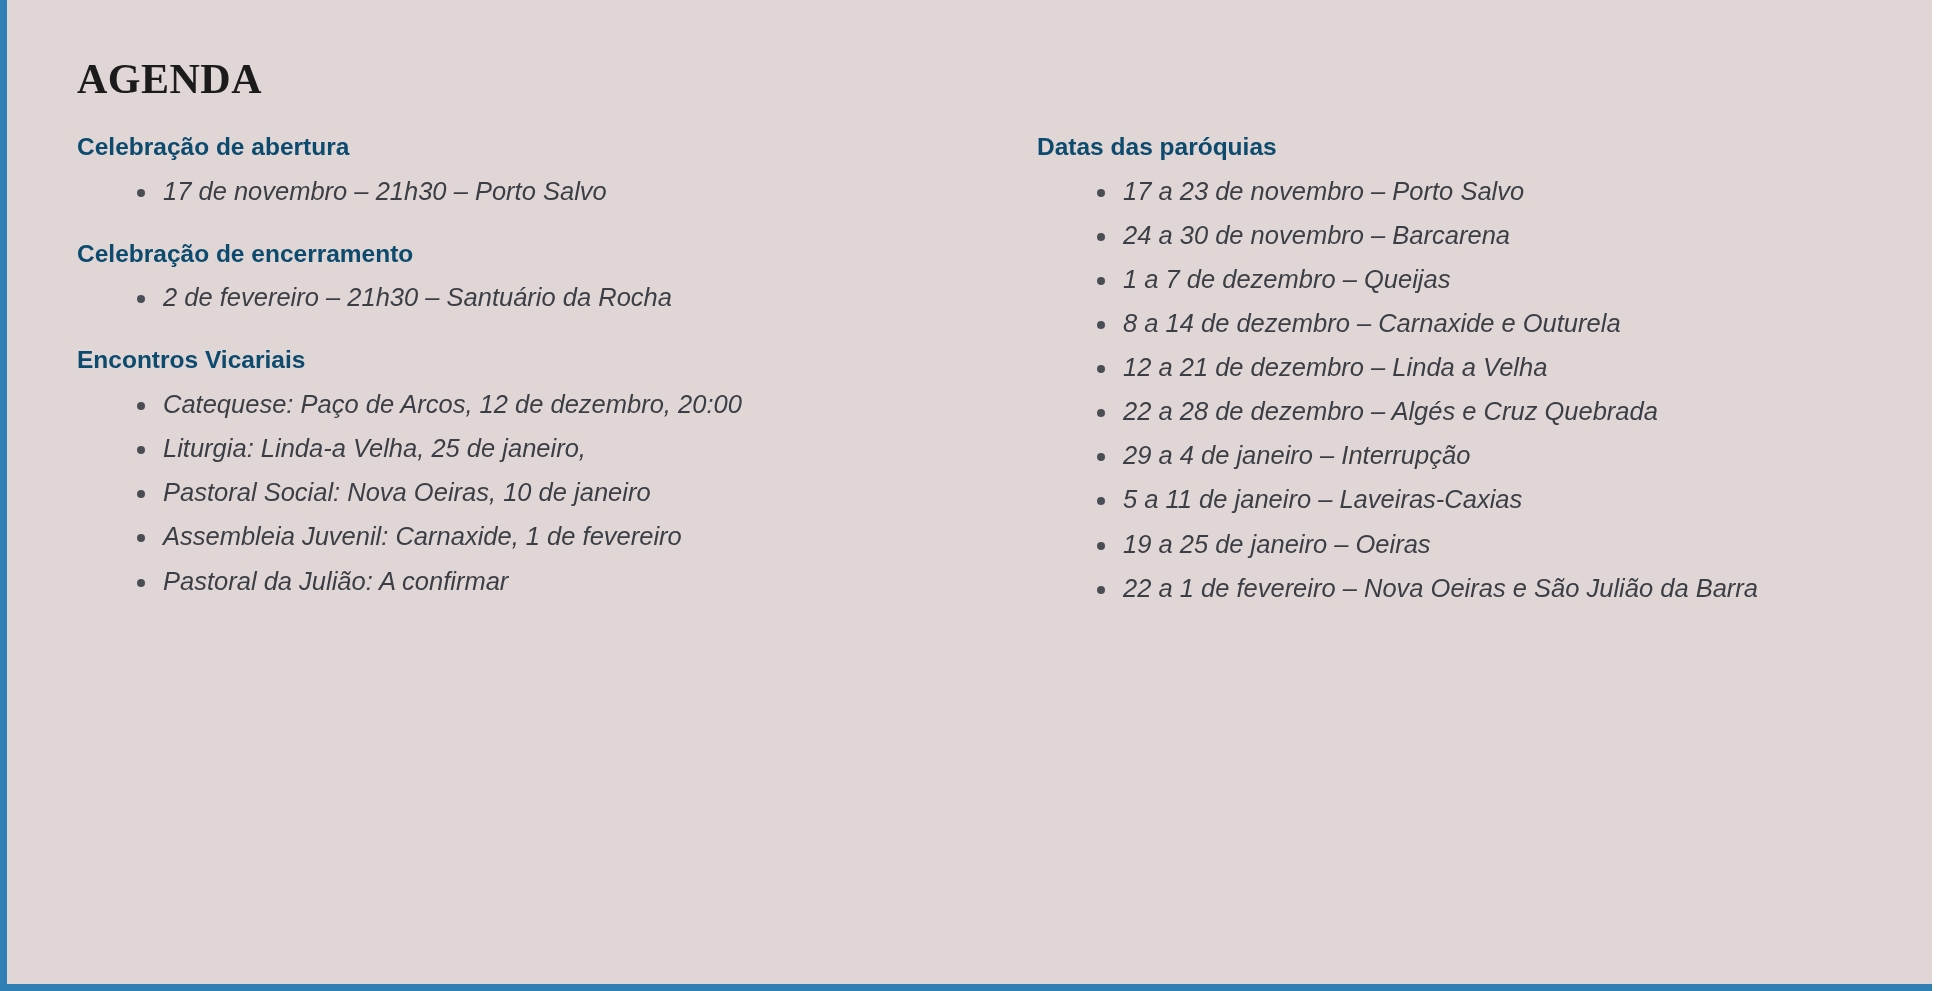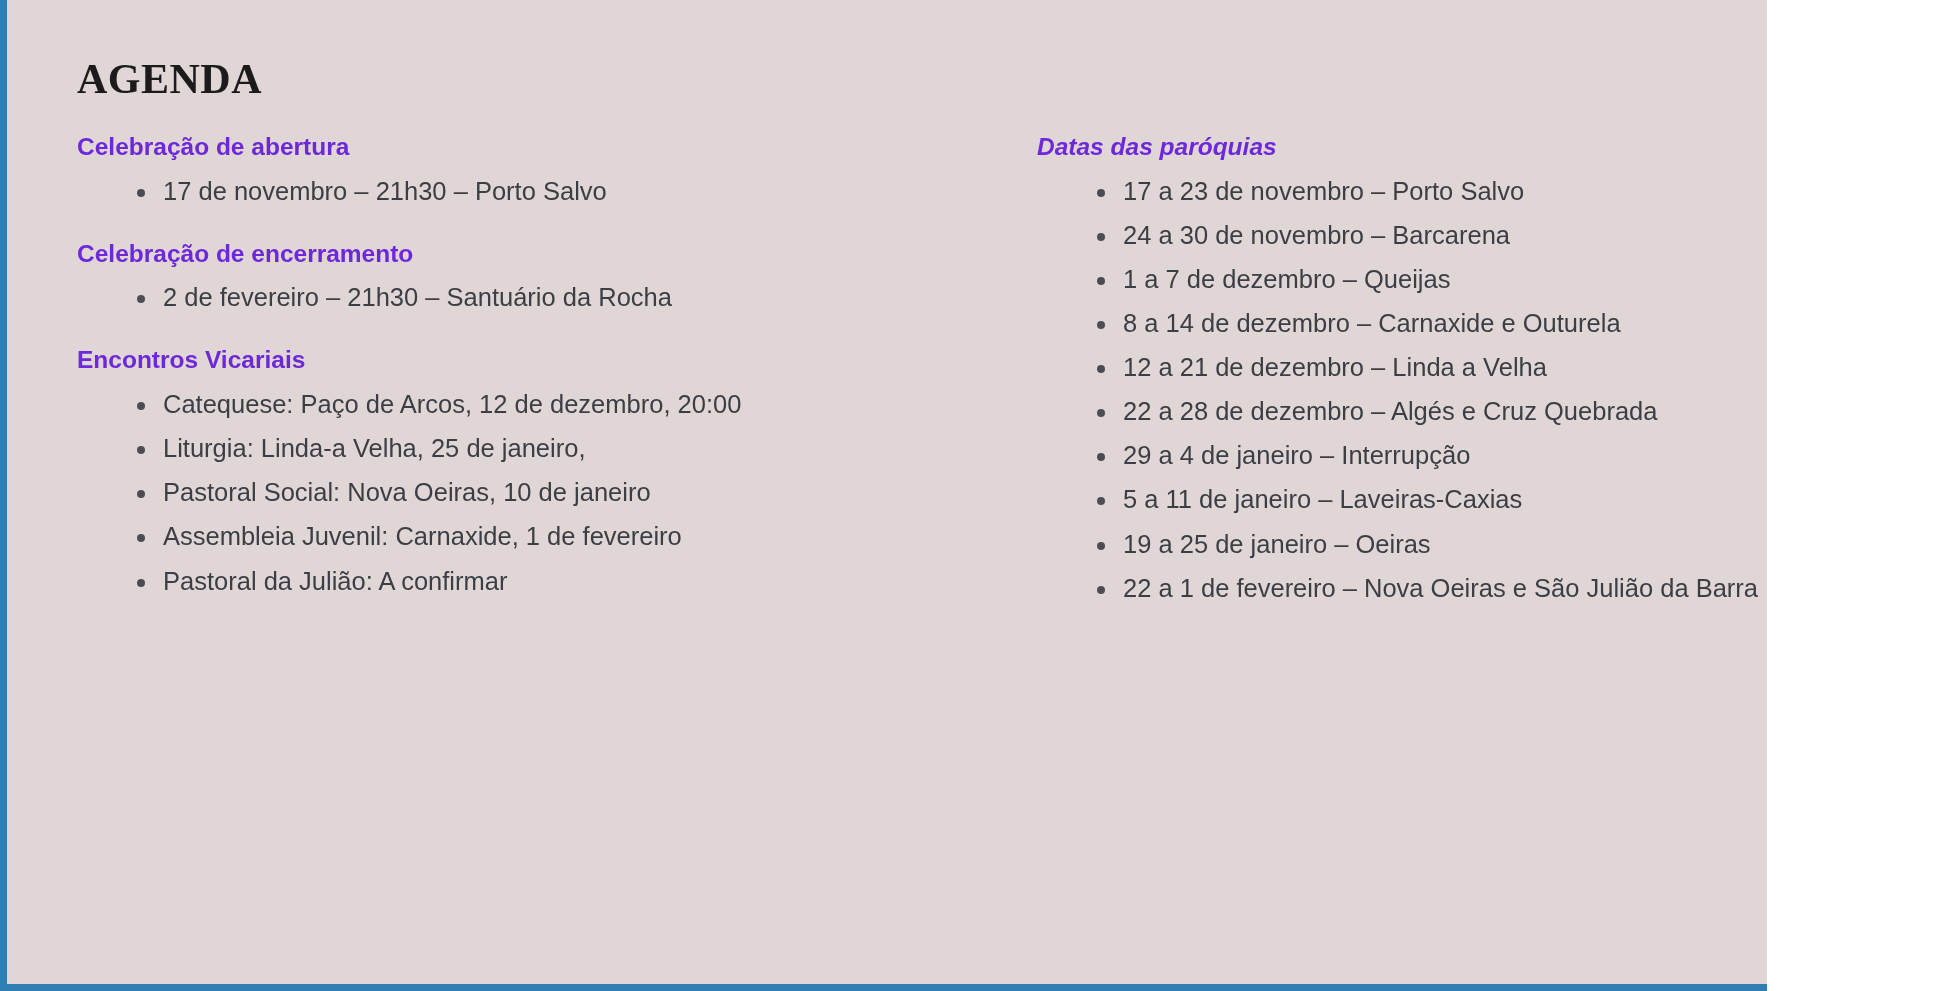--- a/index.html
+++ b/index.html
@@ -9,21 +9,21 @@
   body {
     width: 1953px;
     height: 991px;
     background: #ffffff;
     font-family: "Liberation Sans", sans-serif;
     overflow: hidden;
   }
 
   .slide {
     position: relative;
-    width: 1767px;
+    width: 1932px;
     height: 991px;
     background: #e0d6d6;
     box-sizing: border-box;
     border-left: 7px solid #2f7fb5;
     border-bottom: 7px solid #2f7fb5;
   }
 
   .content {
     position: absolute;
     left: 70px;
@@ -60,29 +60,30 @@
 
   .group {
     margin-bottom: 26px;
   }
   .group:last-child { margin-bottom: 0; }
 
   .group-heading {
     font-family: "Liberation Sans", sans-serif;
     font-weight: bold;
     font-size: 24.5px;
-    color: #6d28d9;
+    color: #0c4a6e;
     margin: 0 0 6px 0;
     line-height: 1.25;
   }
 
   ul.bullets {
     list-style: none;
     margin: 0;
     padding: 0 0 0 52px;
+    font-style: italic;
   }
 
   ul.bullets li {
     position: relative;
     font-size: 25.5px;
     color: #3b3f45;
     line-height: 1.73;
     padding-left: 34px;
     white-space: nowrap;
   }
@@ -93,21 +94,20 @@
     left: 8px;
     top: 20px;
     width: 8px;
     height: 8px;
     background: #4a4e54;
     border-radius: 50%;
   }
 
   .right-heading {
     margin-left: 0;
-    font-style: italic;
   }
 
   .col-right ul.bullets {
     padding-left: 52px;
   }
 </style>
 </head>
 <body>
 
 <div class="slide">

